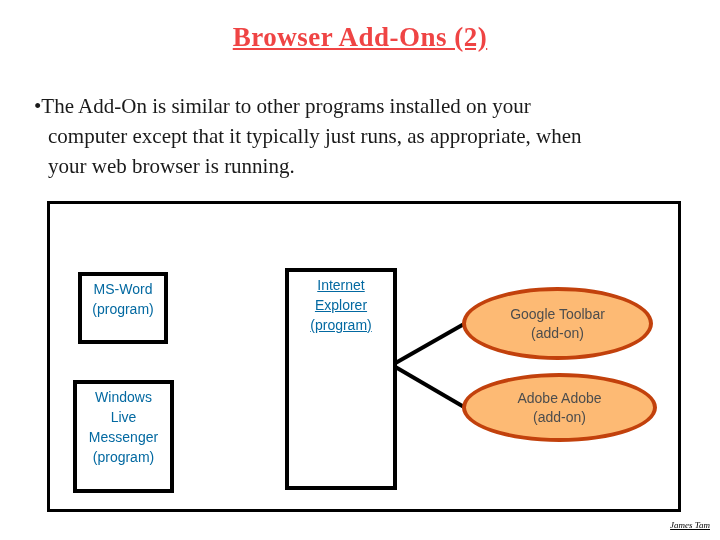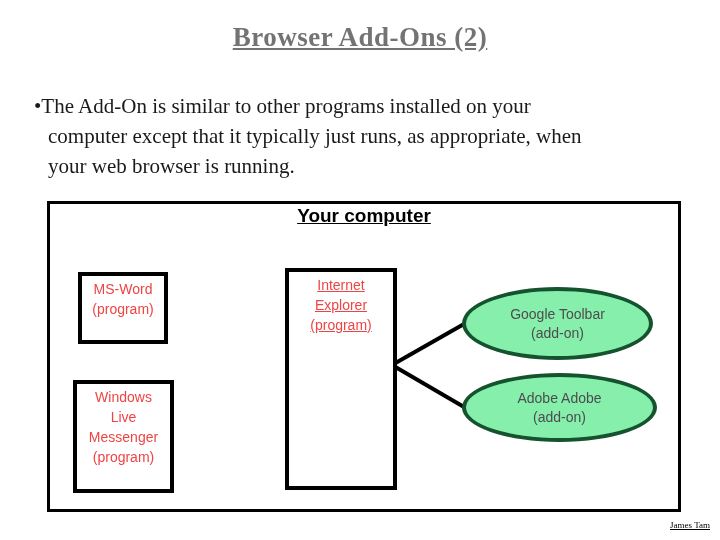--- a/index.html
+++ b/index.html
@@ -20,21 +20,21 @@
   .slide-title {
     position: absolute;
     top: 22px;
     left: 0;
     width: 100%;
     margin: 0;
     text-align: center;
     font-family: "Liberation Serif", serif;
     font-size: 27px;
     font-weight: bold;
-    color: #737373;
+    color: #ef4444;
     text-decoration: underline;
     letter-spacing: 0.5px;
   }
 
   
   .bullet-para {
     position: absolute;
     top: 86px;
     left: 0;
     width: 648px;
@@ -76,34 +76,34 @@
 
   .program-box {
     position: absolute;
     border: 4px solid #000;
     box-sizing: border-box;
     background: #fff;
     text-align: center;
     font-family: "Liberation Sans", sans-serif;
     font-size: 14px;
     line-height: 20px;
-    color: #ef4444;
+    color: #0369a1;
     white-space: pre-line;
     padding-top: 3px;
   }
   .box-msword { left: 28px;  top: 68px;  width: 90px;  height: 72px; }
   .box-wlm    { left: 23px;  top: 176px; width: 101px; height: 113px; }
   .box-ie     { left: 235px; top: 64px;  width: 112px; height: 222px; text-decoration: underline; }
 
   .addon-ellipse {
     position: absolute;
-    border: 4px solid #14532d;
+    border: 4px solid #c2410c;
     box-sizing: border-box;
     border-radius: 50%;
-    background: #86efac;
+    background: #fdba74;
     display: flex;
     align-items: center;
     justify-content: center;
     text-align: center;
     font-family: "Liberation Sans", sans-serif;
     font-size: 14px;
     line-height: 19px;
     color: #4d4d4d;
     white-space: pre-line;
   }
@@ -121,34 +121,34 @@
 
   
   .footer-credit {
     position: absolute;
     top: 520px;
     right: 10px;
     font-family: "Liberation Serif", serif;
     font-size: 9px;
     color: #000;
     text-decoration: underline;
+    font-style: italic;
   }
 </style>
 </head>
 <body>
 
 <h1 class="slide-title">Browser Add-Ons (2)</h1>
 
 <p class="bullet-para"><span class="bullet-marker">•</span><span class="bullet-body">The Add-On is similar to other programs installed on your
 computer except that it typically just runs, as appropriate, when
 your web browser is running.</span></p>
 
 <div class="computer-box">
 
-  <div class="computer-label">Your computer</div>
 
   <svg class="connector-svg" viewBox="0 0 628 305" xmlns="http://www.w3.org/2000/svg">
     <line x1="342" y1="161" x2="414" y2="120" stroke="#000" stroke-width="4"></line>
     <line x1="342" y1="161" x2="414" y2="203" stroke="#000" stroke-width="4"></line>
   </svg>
 
   <div class="program-box box-msword">MS-Word
 (program)</div>
 
   <div class="program-box box-wlm">Windows

